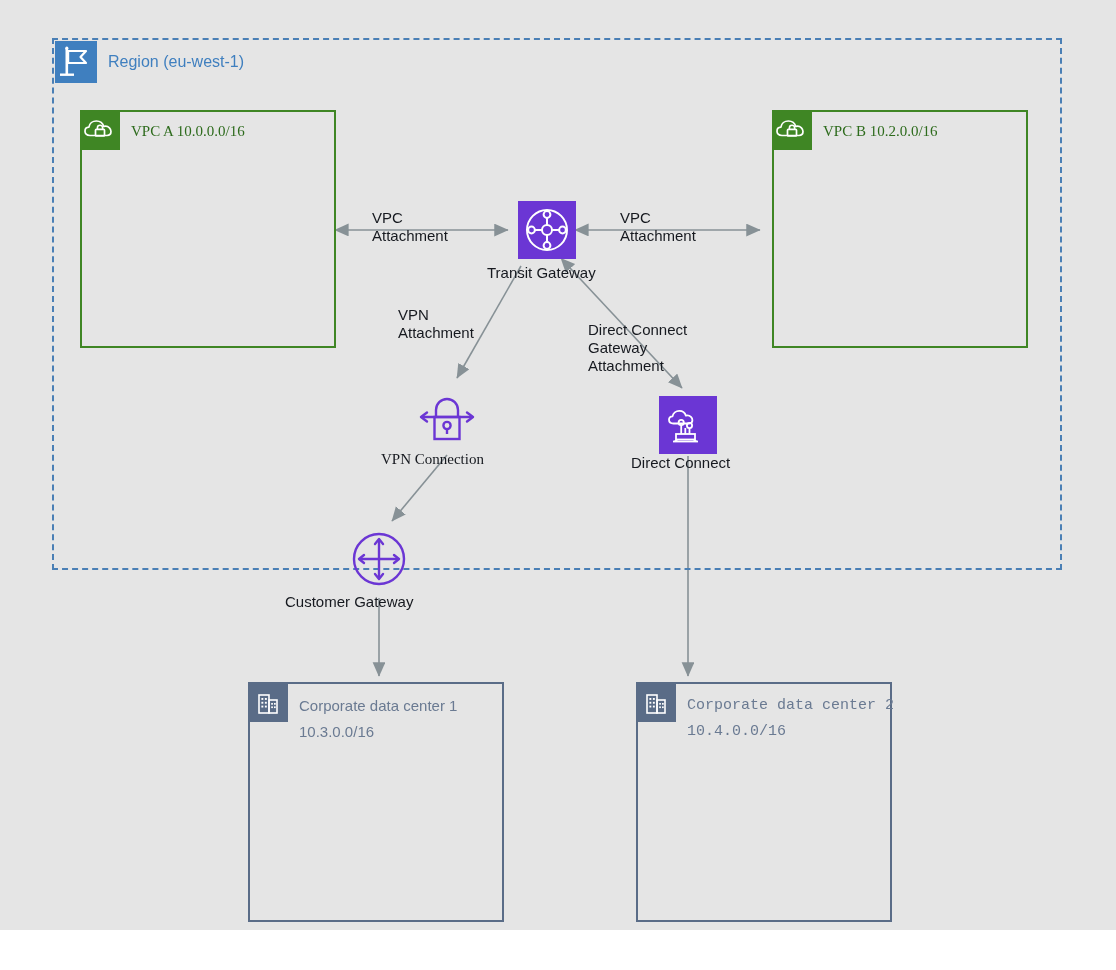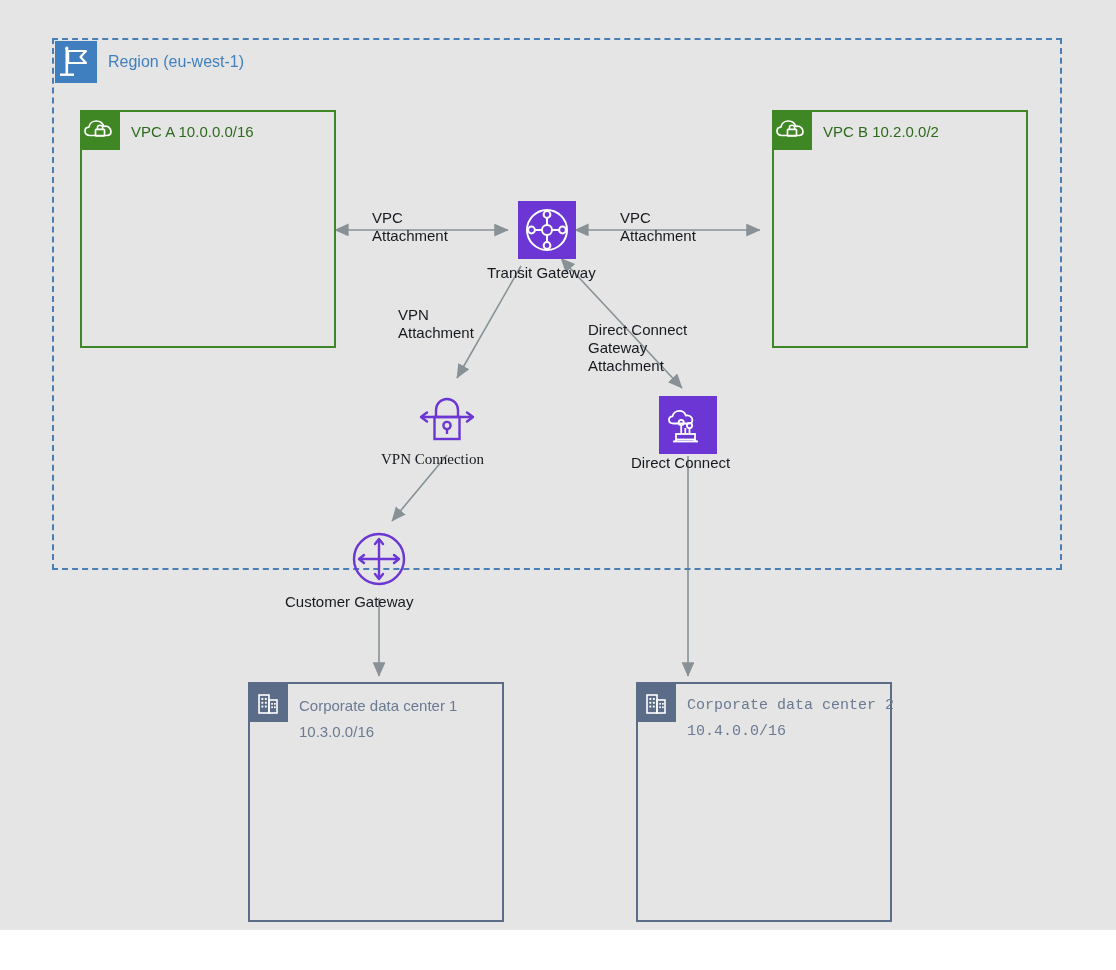--- a/index.html
+++ b/index.html
@@ -74,20 +74,21 @@
     z-index: 4;
   }
   .vpc-a-icon { left: 80px;  top: 110px; }
   .vpc-b-icon { left: 772px; top: 110px; }
   .vpc-label {
     position: absolute;
     font-size: 15px;
     color: #2d6b1c;
     white-space: nowrap;
     z-index: 4;
+    font-family: Liberation Serif, serif;
   }
   .vpc-a-label { left: 131px; top: 123px; }
   .vpc-b-label { left: 823px; top: 123px; }
 
   
   .dc-box {
     position: absolute;
     border: 2px solid #5a6c87;
     box-sizing: border-box;
     background: transparent;
@@ -213,21 +214,21 @@
   <div class="vpc-label vpc-a-label">VPC A 10.0.0.0/16</div>
 
   <div class="vpc-box vpc-b"></div>
   <div class="vpc-icon vpc-b-icon">
     <svg viewBox="0 0 40 40" width="40" height="40">
       <path d="M10 25.5 C6.4 25.5 5 23.2 5 21.2 C5 19 6.7 17.3 8.9 17.2 C9.5 13.6 12.6 11 16.4 11 C19.9 11 22.9 13.3 23.8 16.5 C24.3 16.3 24.9 16.2 25.5 16.2 C28.6 16.2 31 18.7 31 21.6 C31 23.8 29.4 25.5 27 25.5 Z" fill="none" stroke="#ffffff" stroke-width="1.7" stroke-linejoin="round"></path>
       <rect x="15.5" y="19.4" width="9" height="6.6" rx="0.8" fill="none" stroke="#ffffff" stroke-width="1.7"></rect>
       <path d="M17.4 19.4 V17.8 a2.6 2.6 0 0 1 5.2 0 V19.4" fill="none" stroke="#ffffff" stroke-width="1.6"></path>
     </svg>
   </div>
-  <div class="vpc-label vpc-b-label">VPC B 10.2.0.0/2</div>
+  <div class="vpc-label vpc-b-label">VPC B 10.2.0.0/16</div>
 
   <div class="node-square tgw-square">
     <svg viewBox="0 0 58 58" width="58" height="58">
       <circle cx="29" cy="29" r="20" fill="none" stroke="#ffffff" stroke-width="2"></circle>
       <line x1="29" y1="16.5" x2="29" y2="24" stroke="#ffffff" stroke-width="2"></line>
       <line x1="29" y1="34" x2="29" y2="41.5" stroke="#ffffff" stroke-width="2"></line>
       <line x1="16.5" y1="29" x2="24" y2="29" stroke="#ffffff" stroke-width="2"></line>
       <line x1="34" y1="29" x2="41.5" y2="29" stroke="#ffffff" stroke-width="2"></line>
       <circle cx="29" cy="29" r="5" fill="none" stroke="#ffffff" stroke-width="2"></circle>
       <circle cx="29" cy="13.5" r="3.4" fill="#6b36d4" stroke="#ffffff" stroke-width="2"></circle>

